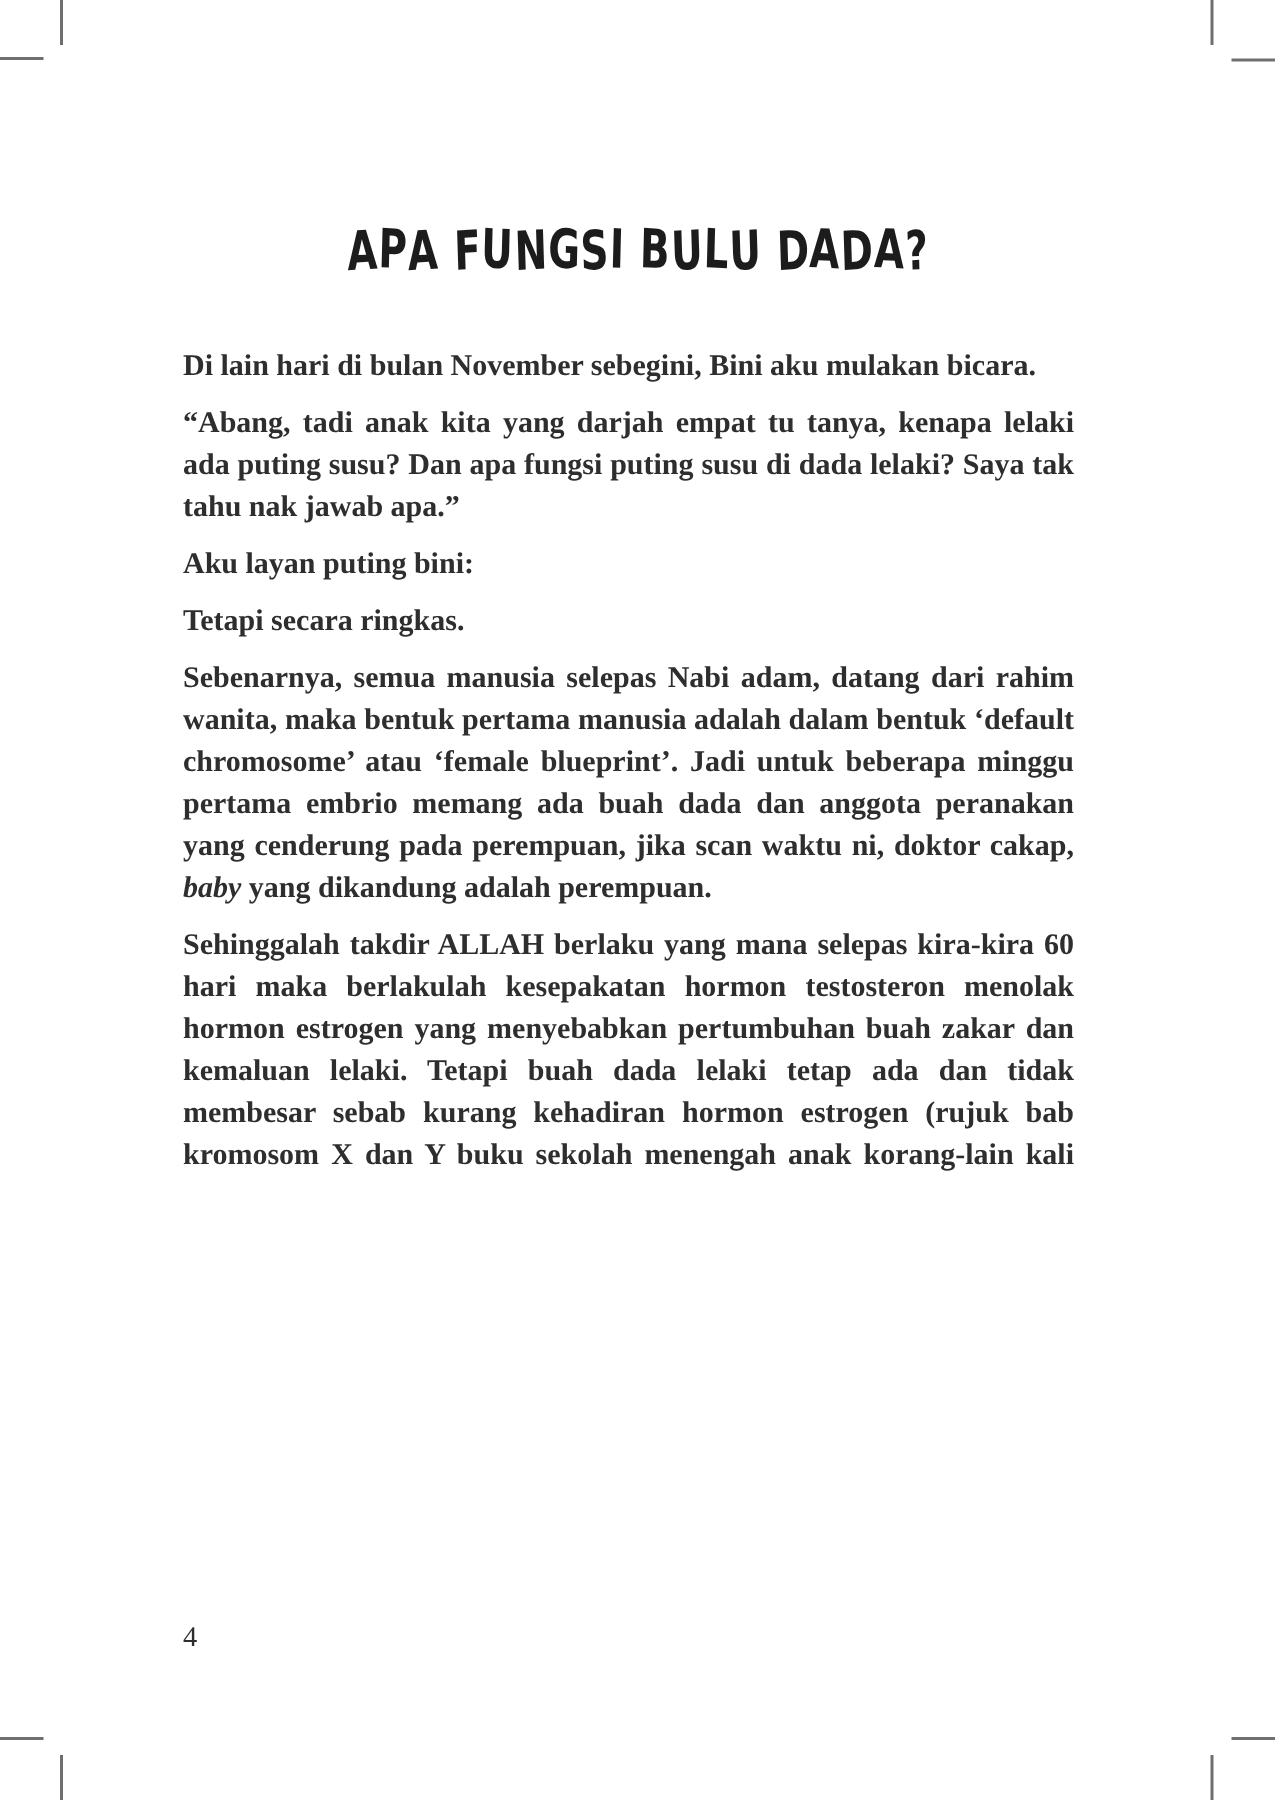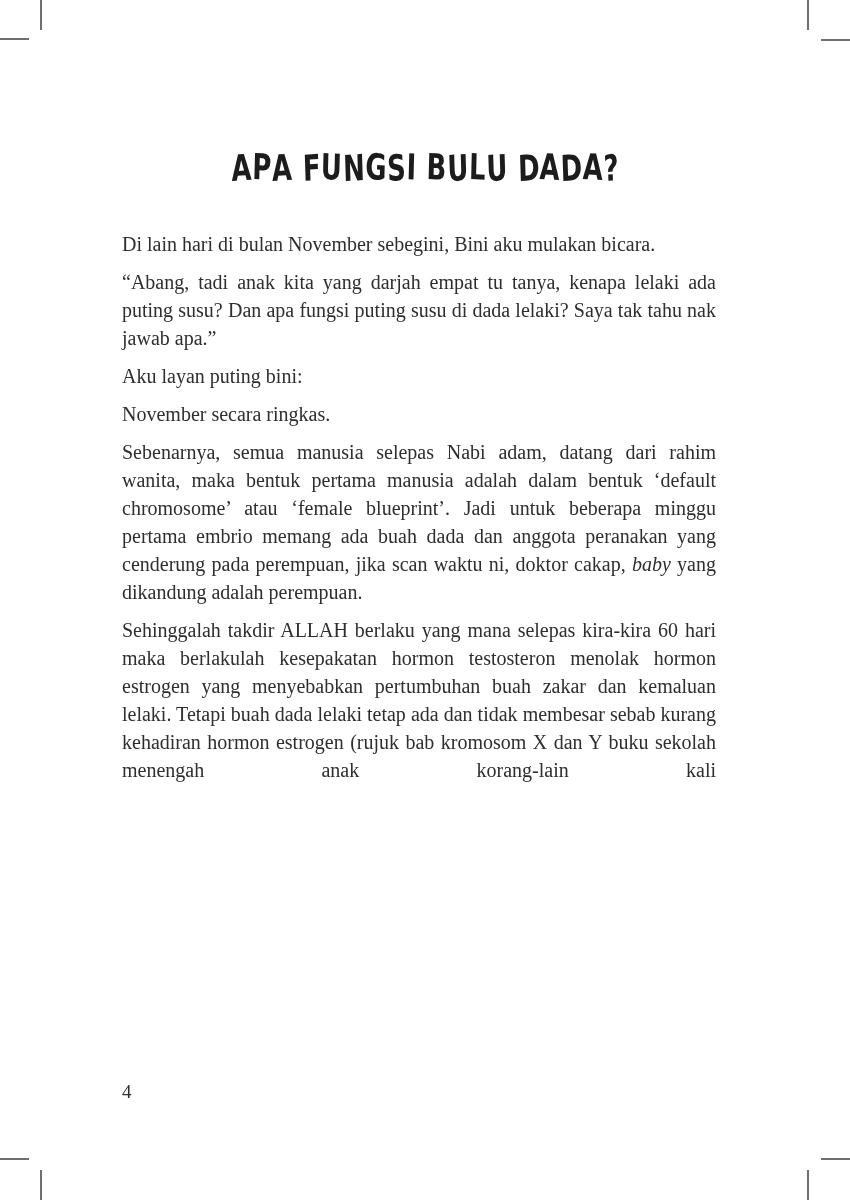--- a/index.html
+++ b/index.html
@@ -60,20 +60,21 @@
   .tch { display: inline-block; white-space: pre; }
   .tch.even { transform: rotate(-2.5deg) translateY(0.5px); }
   .tch.odd  { transform: rotate(2deg) translateY(-0.5px); }
   
   .body-text p {
     margin: 0 12px 10px 0;
     font-size: 20px;
     line-height: 28px;
     color: #2e2e2e;
     text-align: justify;
+    font-weight: bold;
   }
   .body-text p:last-child {
     
     text-align-last: justify;
     margin-bottom: 0;
   }
   .body-text em { font-style: italic; }
   
   .page-number {
     position: absolute;
@@ -100,20 +101,20 @@
   <div class="crop v br-v"></div>
 
   <div class="content">
     <h1 class="page-title">
       <span class="title-inner"><span class="tch even">A</span><span class="tch odd">P</span><span class="tch even">A</span><span class="tch odd"> </span><span class="tch even">F</span><span class="tch odd">U</span><span class="tch even">N</span><span class="tch odd">G</span><span class="tch even">S</span><span class="tch odd">I</span><span class="tch even"> </span><span class="tch odd">B</span><span class="tch even">U</span><span class="tch odd">L</span><span class="tch even">U</span><span class="tch odd"> </span><span class="tch even">D</span><span class="tch odd">A</span><span class="tch even">D</span><span class="tch odd">A</span><span class="tch even">?</span></span>
     </h1>
     <div class="body-text">
         <p><span>Di lain hari di bulan November sebegini, Bini aku mulakan bicara.</span></p>
         <p><span>“Abang, tadi anak kita yang darjah empat tu tanya, kenapa lelaki ada puting susu? Dan apa fungsi puting susu di dada lelaki? Saya tak tahu nak jawab apa.”</span></p>
         <p><span>Aku layan puting bini:</span></p>
-        <p><span>November secara ringkas.</span></p>
+        <p><span>Tetapi secara ringkas.</span></p>
         <p><span>Sebenarnya, semua manusia selepas Nabi adam, datang dari rahim wanita, maka bentuk pertama manusia adalah dalam bentuk ‘default chromosome’ atau ‘female blueprint’. Jadi untuk beberapa minggu pertama embrio memang ada buah dada dan anggota peranakan yang cenderung pada perempuan, jika scan waktu ni, doktor cakap, </span><em>baby</em><span> yang dikandung adalah perempuan.</span></p>
         <p><span>Sehinggalah takdir ALLAH berlaku yang mana selepas kira-kira 60 hari maka berlakulah kesepakatan hormon testosteron menolak hormon estrogen yang menyebabkan pertumbuhan buah zakar dan kemaluan lelaki. Tetapi buah dada lelaki tetap ada dan tidak membesar sebab kurang kehadiran hormon estrogen (rujuk bab kromosom X dan Y buku sekolah menengah anak korang-lain kali</span></p>
       </div>
   </div>
 
   <div class="page-number">4</div>
 </div>
 
 </body></html>

